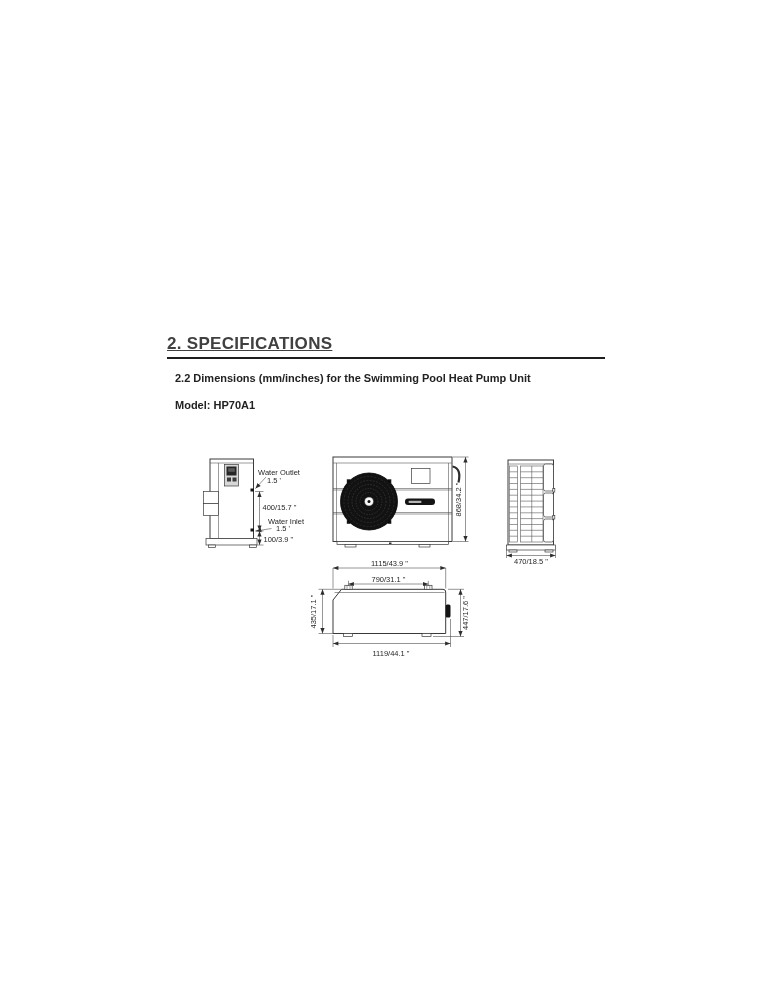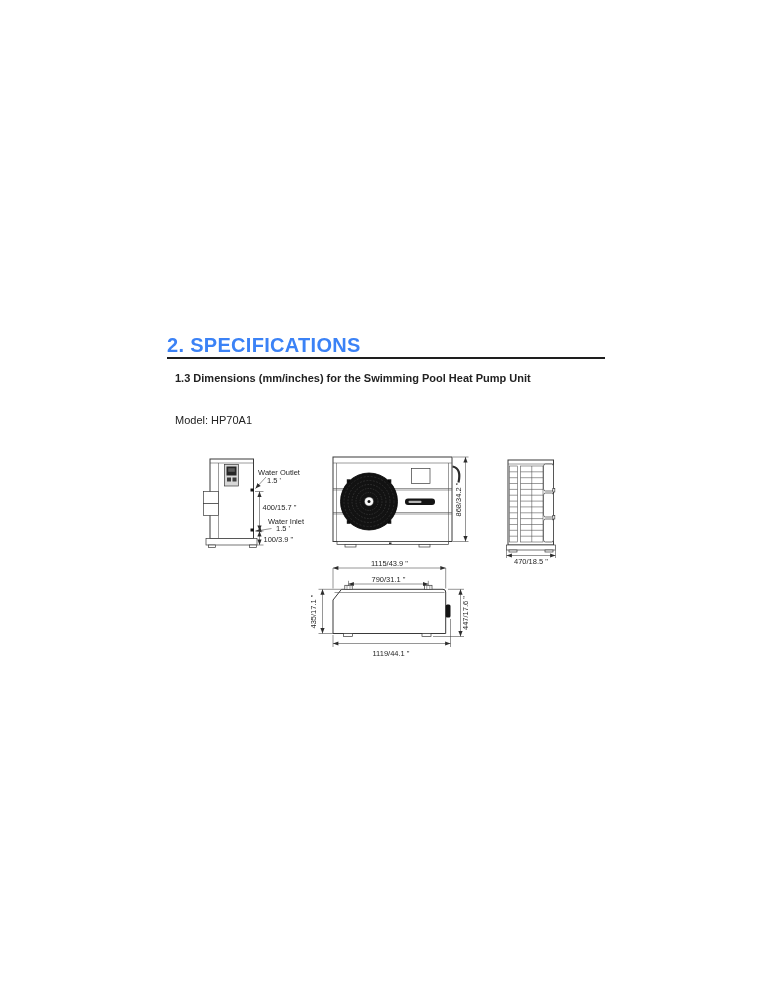--- a/index.html
+++ b/index.html
@@ -1,35 +1,35 @@
 <!DOCTYPE html>
 <html><head>
 <meta charset="utf-8">
 <style>
   html,body{margin:0;padding:0;background:#fff;}
   body{width:771px;height:1000px;position:relative;font-family:"Liberation Sans",sans-serif;color:#1a1a1a;overflow:hidden;}
   .abs{position:absolute;}
-  #heading{left:167px;top:334px;font-size:20px;font-weight:700;letter-spacing:.3px;color:#3b82f6;}
+  #heading{left:167px;top:334px;font-size:17px;font-weight:700;letter-spacing:.3px;color:#404040;text-decoration:underline;}
   #heading-rule{left:167px;top:357px;width:438px;height:2px;background:#1e1e1e;}
   #subheading{left:175px;top:372px;font-size:11px;font-weight:700;color:#222;}
-  #model{left:175px;top:414px;font-size:11px;font-weight:400;color:#222;}
+  #model{left:175px;top:399px;font-size:11px;font-weight:700;color:#222;}
   #diagram{left:0;top:430px;text-align:right;}
   svg text{font-family:"Liberation Sans","DejaVu Sans",sans-serif;font-size:7.5px;fill:#262626;}
   .o{fill:#fff;stroke:#3a3a3a;stroke-width:1;}
   .o2{fill:#fff;stroke:#3a3a3a;stroke-width:.7;}
   .i{fill:none;stroke:#4a4a4a;stroke-width:.55;}
   .d{fill:none;stroke:#3f3f3f;stroke-width:.55;}
   .blk{fill:#141414;stroke:none;}
 </style>
 </head>
 <body>
 
 <div id="heading" class="abs">2. SPECIFICATIONS</div>
 <div id="heading-rule" class="abs"></div>
-<div id="subheading" class="abs">1.3 Dimensions (mm/inches) for the Swimming Pool Heat Pump Unit</div>
+<div id="subheading" class="abs">2.2 Dimensions (mm/inches) for the Swimming Pool Heat Pump Unit</div>
 <div id="model" class="abs">Model: HP70A1</div>
 
 <div id="diagram" class="abs">
 <svg width="771" height="255" viewBox="0 0 771 255">
   <defs>
     <marker id="ar" orient="auto-start-reverse" markerUnits="userSpaceOnUse" markerWidth="7" markerHeight="7" refX="5.6" refY="3">
       <path d="M0.2,0.9 L5.6,3 L0.2,5.1 Z" fill="#2d2d2d"></path>
     </marker>
   </defs>
 

